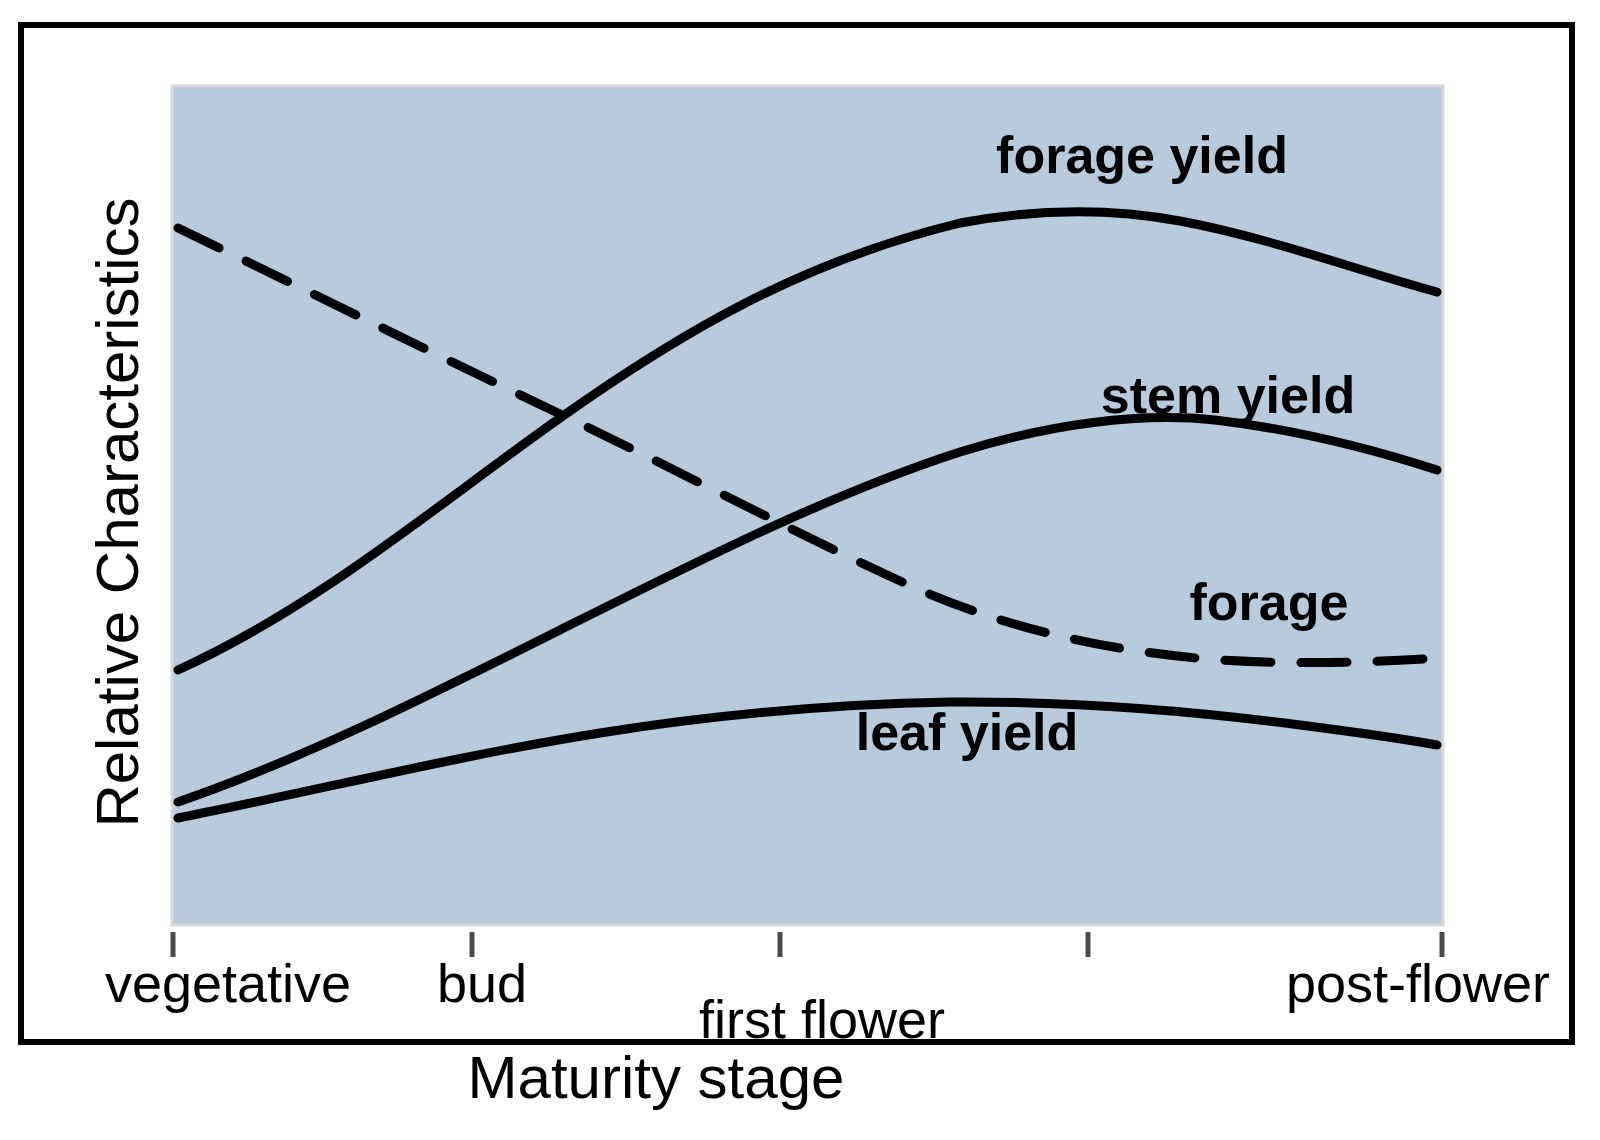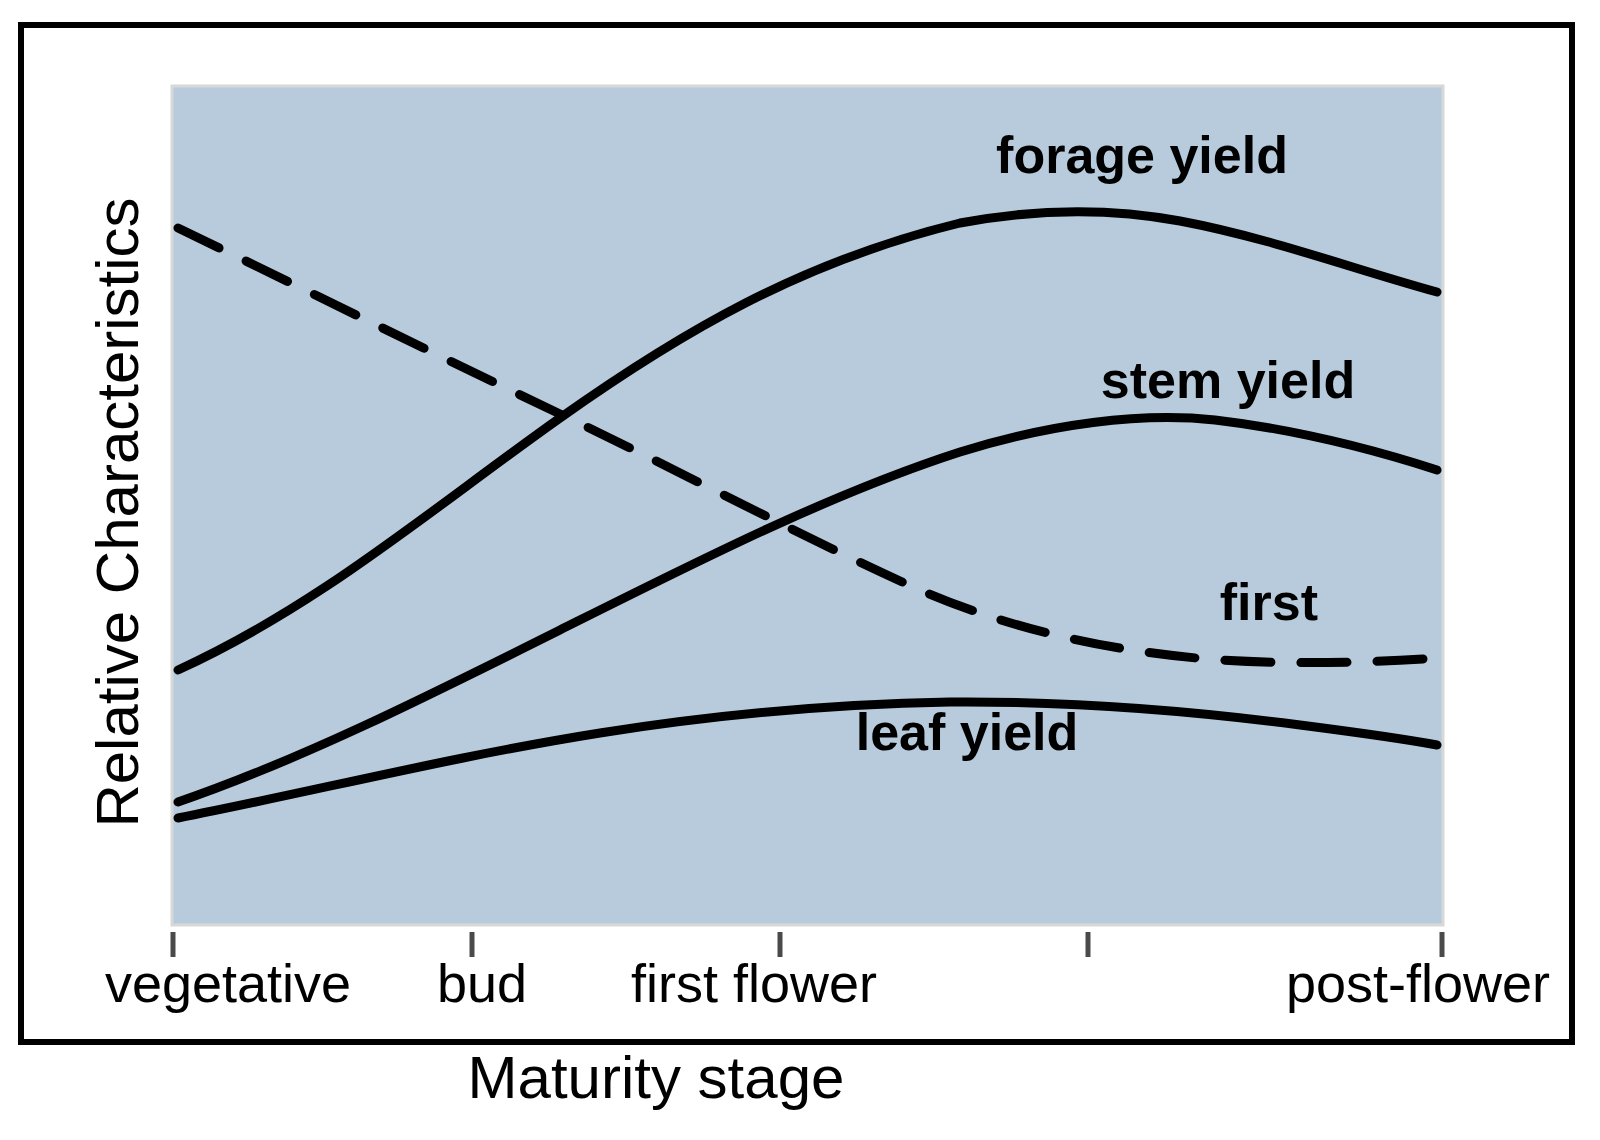--- a/index.html
+++ b/index.html
@@ -132,26 +132,26 @@
                C 1300,665 1380,662 1437,658"></path>
     </g>
   </svg>
 
   <div class="axis-title-y">Relative Characteristics</div>
 
   <div class="axis-title-x">Maturity stage</div>
 
   <div class="tick-label" style="left:228px;">vegetative</div>
   <div class="tick-label" style="left:482px;">bud</div>
-  <div class="tick-label" style="left:754px;">first flower</div>
+  <div class="tick-label" style="left:822px;margin-top:36px;">first flower</div>
   <div class="tick-label" style="left:1402px;margin-left:16px;">post-flower</div>
 
   <div class="series-label" style="left:1142px; top:128px;">forage yield</div>
 
-  <div class="series-label" style="left:1228px; top:353px;">stem yield</div>
+  <div class="series-label" style="left:1228px; top:368px;">stem yield</div>
 
   <div class="series-label" style="left:1240px; top:520px;">
-    <span>first</span><br>
+    <span>forage</span><br>
   </div>
 
   <div class="series-label" style="left:967px; top:705px;">leaf yield</div>
 
 </div>
 
 </body></html>

